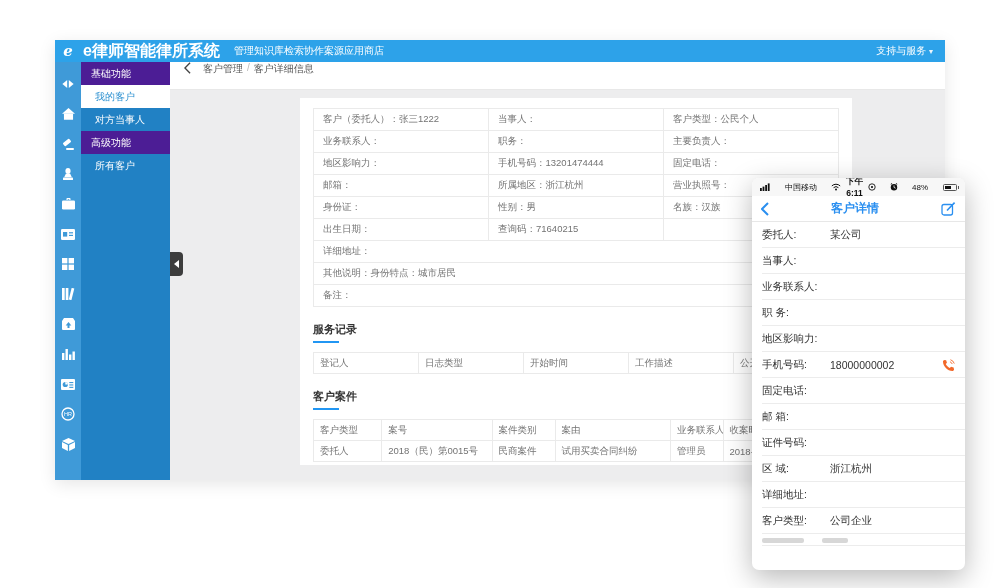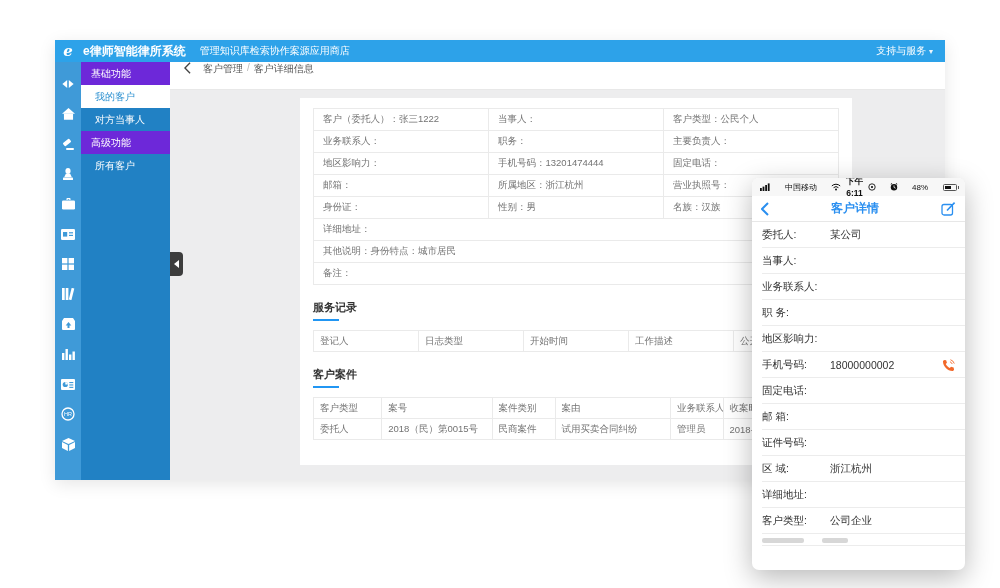--- a/index.html
+++ b/index.html
@@ -9,39 +9,39 @@
 
   
   .app { position:absolute; left:55px; top:40px; width:890px; height:440px;
          box-shadow:0 4px 16px rgba(0,0,0,.10); background:#ededee; }
 
   
   .topbar { position:absolute; left:0; top:0; width:100%; height:22px; background:#2da2e9;
             display:flex; align-items:center; color:#fff; z-index:5; }
   .logo-wrap { width:26px; text-align:center; }
   .logo { font-family:"DejaVu Serif",serif; font-style:italic; font-weight:bold; font-size:15px; line-height:1; }
-  .app-title { font-size:12px; font-weight:bold; margin-left:2px; margin-right:14px; white-space:nowrap;text-align:right; }
+  .app-title { font-size:16px; font-weight:bold; margin-left:2px; margin-right:14px; white-space:nowrap;text-align:right; }
   .topnav { display:flex; font-size:10px; }
   .topnav .tn-item { cursor:pointer; white-space:nowrap; }
   .topbar-right { margin-left:auto; display:flex; align-items:center; gap:14px; font-size:10px; padding-right:12px;flex-direction:column; }
   .badge { display:inline-block; width:11px; height:11px; line-height:11px; text-align:center;
            background:rgba(255,255,255,.45); border-radius:50%; font-size:8px; margin:0 2px; }
   .caret { font-size:8px; opacity:.9; }
   .gear { font-size:12px; cursor:pointer; }
 
   
   .iconstrip { position:absolute; left:0; top:22px; bottom:0; width:26px; background:#3f9ad8;
                display:flex; flex-direction:column; align-items:center; padding-top:7px; gap:0; z-index:4; }
   .istrip-icon { width:26px; height:30px; display:flex; align-items:center; justify-content:center; cursor:pointer; }
   .istrip-icon svg { display:block; }
 
   
   .sidemenu { position:absolute; left:26px; top:22px; bottom:0; width:89px; background:#2181c4; z-index:4; }
   .sm-row { height:23px; line-height:23px; font-size:10px; color:#fff; padding-left:14px; cursor:pointer; white-space:nowrap; }
-  .sm-header { background:#6d28d9; padding-left:10px; }
+  .sm-header { background:#4c1d95; padding-left:10px; }
   .sm-selected { background:#ffffff; color:#2a8fd0; }
 
   
   .handle { position:absolute; left:115px; top:212px; width:13px; height:24px; background:#3d3d3d;
             border-radius:0 4px 4px 0; display:flex; align-items:center; justify-content:center; z-index:6; cursor:pointer; }
   .handle .tri { width:0; height:0; border-top:4px solid transparent; border-bottom:4px solid transparent;
                  border-right:5px solid #ffffff; }
 
   
   .breadcrumb { position:absolute; left:115px; top:22px; right:0; height:28px; background:#fff;
@@ -255,20 +255,25 @@
             <td>邮箱：</td>
             <td>所属地区：浙江杭州</td>
             <td>营业执照号：</td>
           </tr>
           <tr>
             <td>身份证：</td>
             <td>性别：男</td>
             <td>名族：汉族</td>
           </tr>
           <tr>
+            <td>出生日期：</td>
+            <td>查询码：71640215</td>
+            <td></td>
+          </tr>
+          <tr>
             <td colspan="3">详细地址：</td>
           </tr>
           <tr>
             <td colspan="3">其他说明：身份特点：城市居民</td>
           </tr>
           <tr>
             <td colspan="3">备注：</td>
           </tr>
         </tbody>
           </table>

